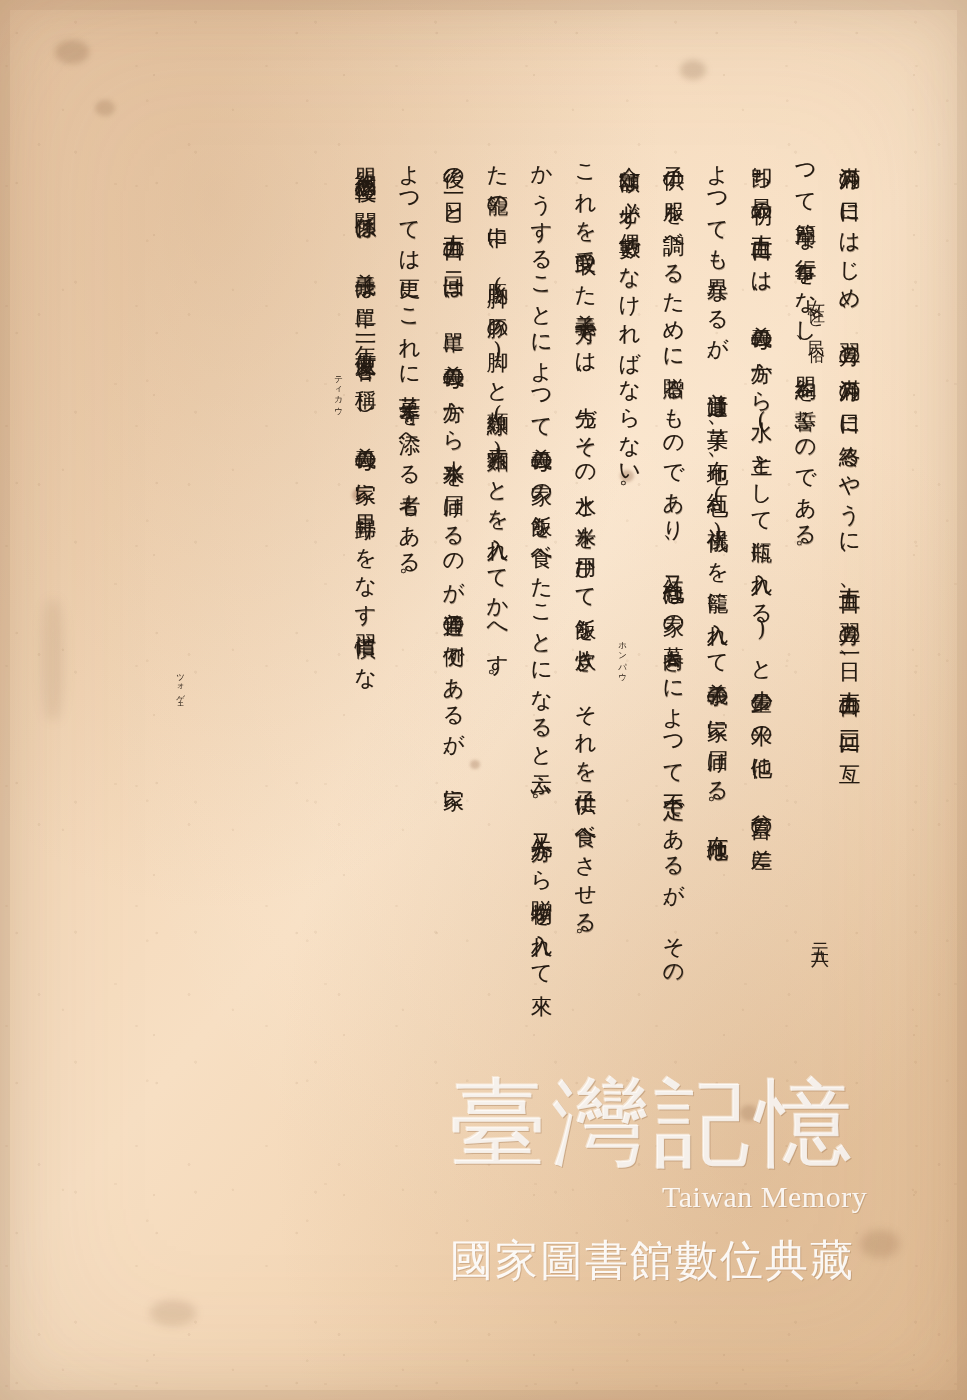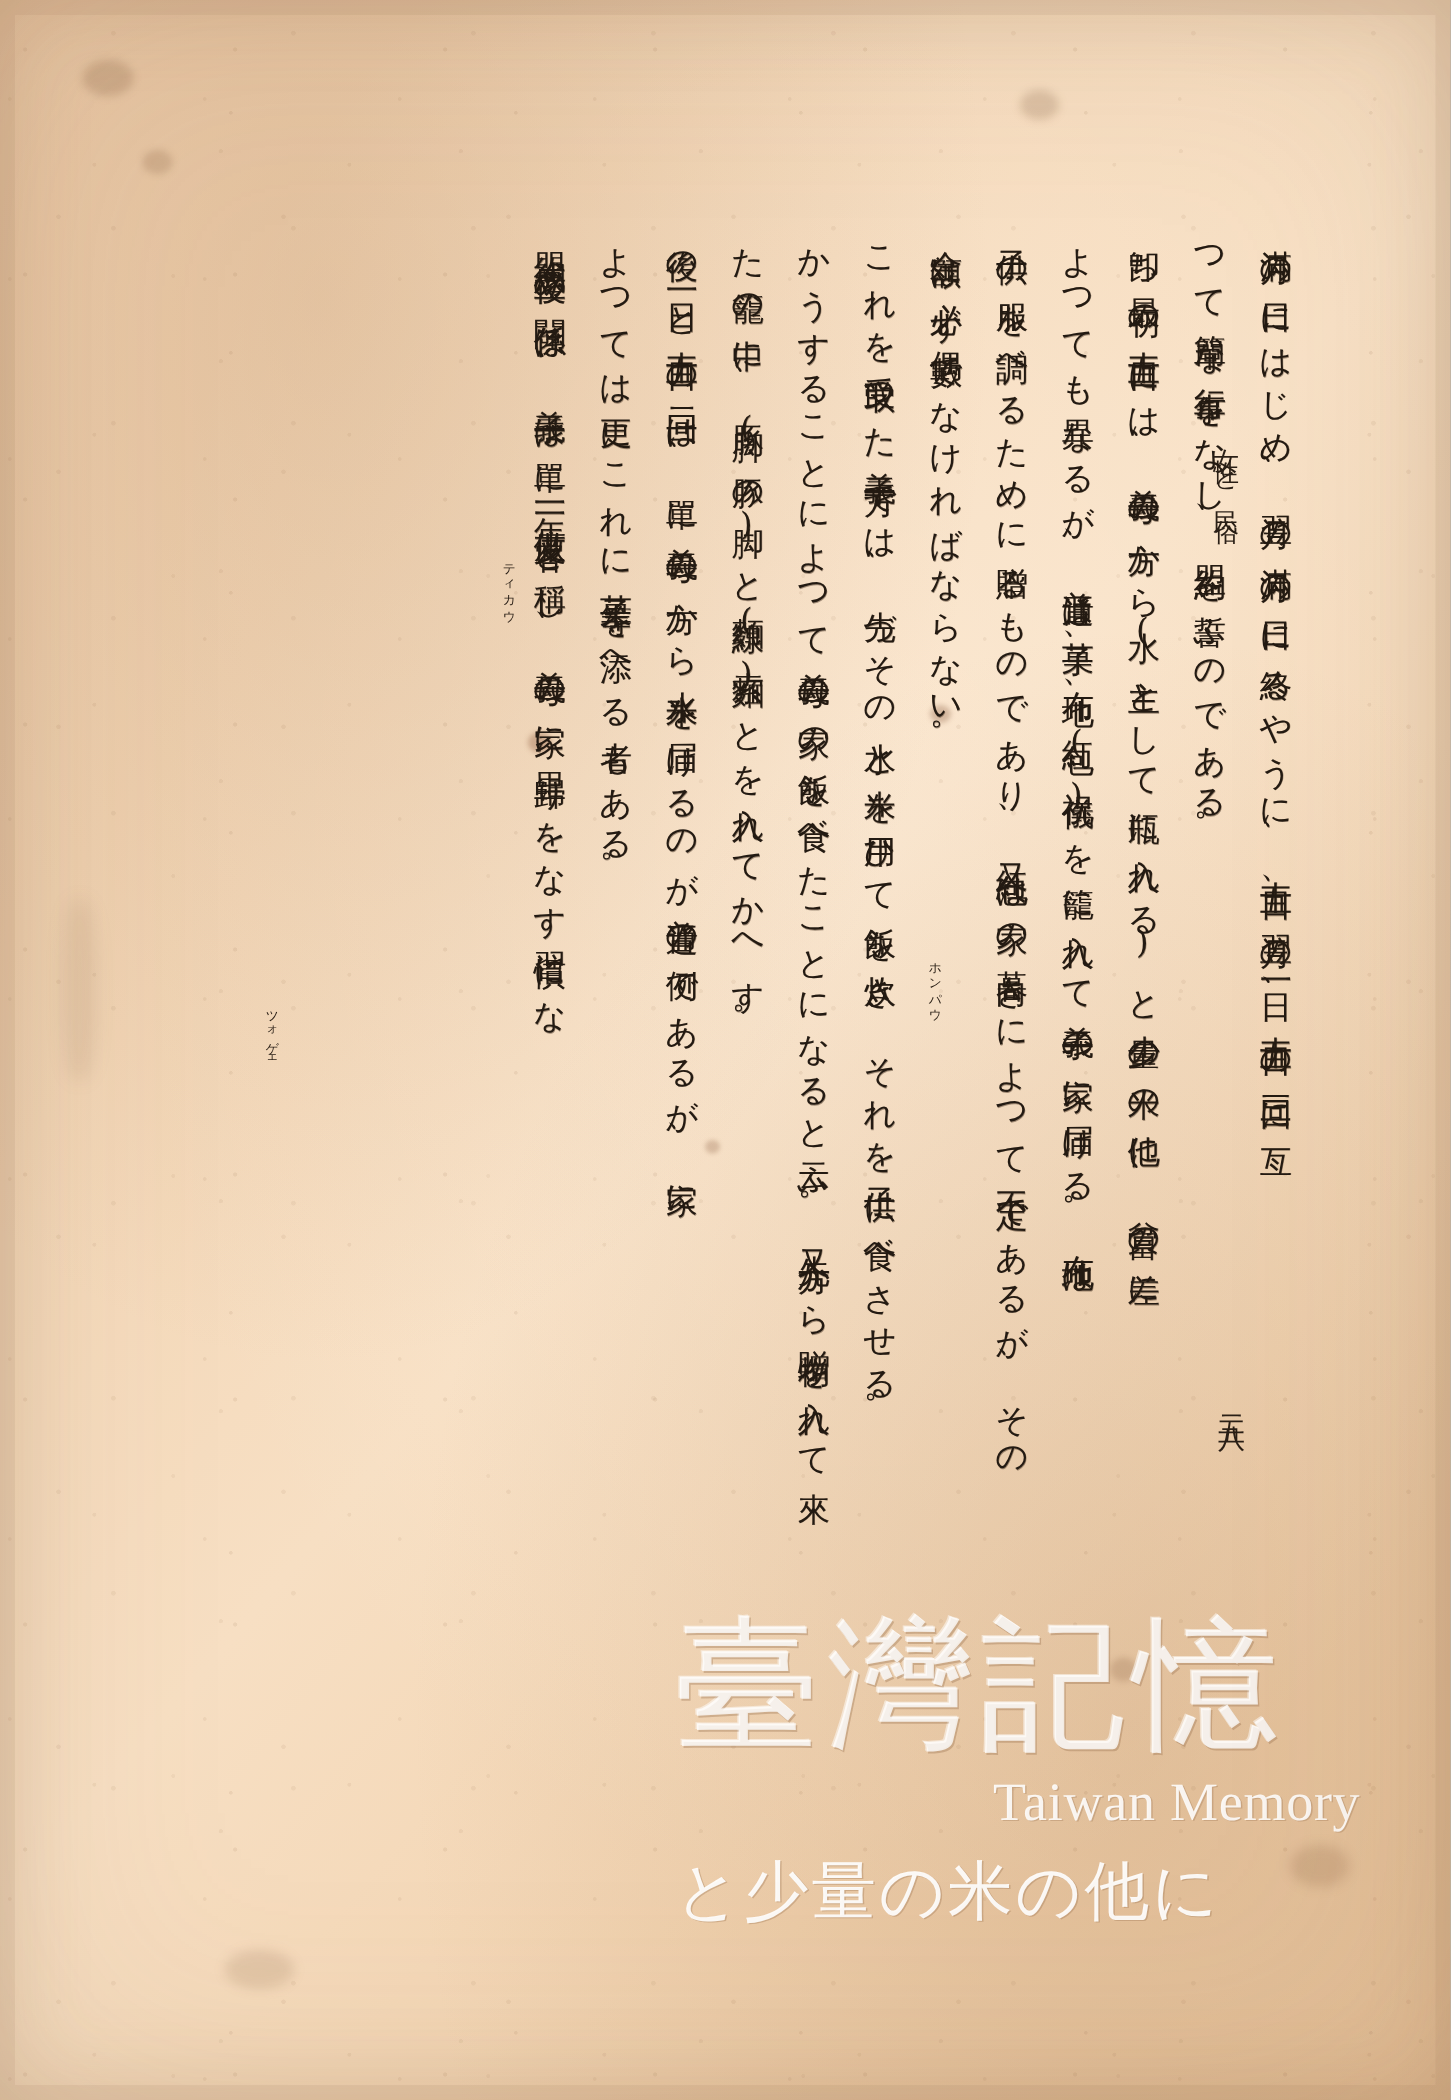--- a/index.html
+++ b/index.html
@@ -144,21 +144,21 @@
     font-family: "DejaVu Serif", "Liberation Serif", serif;
     text-shadow:
       1px 1px 0 rgba(150,110,75,0.35),
       -1px -1px 0 rgba(255,255,255,0.5);
     white-space: nowrap;
   }
   .wm-en {
     position: absolute;
     top: 140px;
     left: 222px;
-    font-size: 36px;
+    font-size: 30px;
     color: rgba(255,255,255,0.88);
     font-family: "Liberation Serif", "DejaVu Serif", serif;
     letter-spacing: 0.5px;
     text-shadow: 1px 1px 0 rgba(150,110,75,0.3);
     white-space: nowrap;
   }
   .wm-lib {
     position: absolute;
     top: 192px;
     left: 10px;
@@ -205,16 +205,16 @@
     <div class="col">盟約成立後の關係は、義子は單に一年一度做客と稱し、義母の家に里歸りをなす習慣にな</div>
   </div>
 
   <div class="tiny-ruby" style="position:absolute; left:617px; top:636px;">ホンパウ</div>
   <div class="tiny-ruby" style="position:absolute; left:333px; top:370px;">ティカウ</div>
   <div class="tiny-ruby" style="position:absolute; left:175px; top:668px;">ツォゲェ</div>
 
   <div class="watermark">
     <div class="wm-cn">臺灣記憶</div>
     <div class="wm-en">Taiwan Memory</div>
-    <div class="wm-lib">と少量の米の他に</div>
+    <div class="wm-lib">國家圖書館數位典藏</div>
   </div>
 
 </div>
 
 </body></html>

